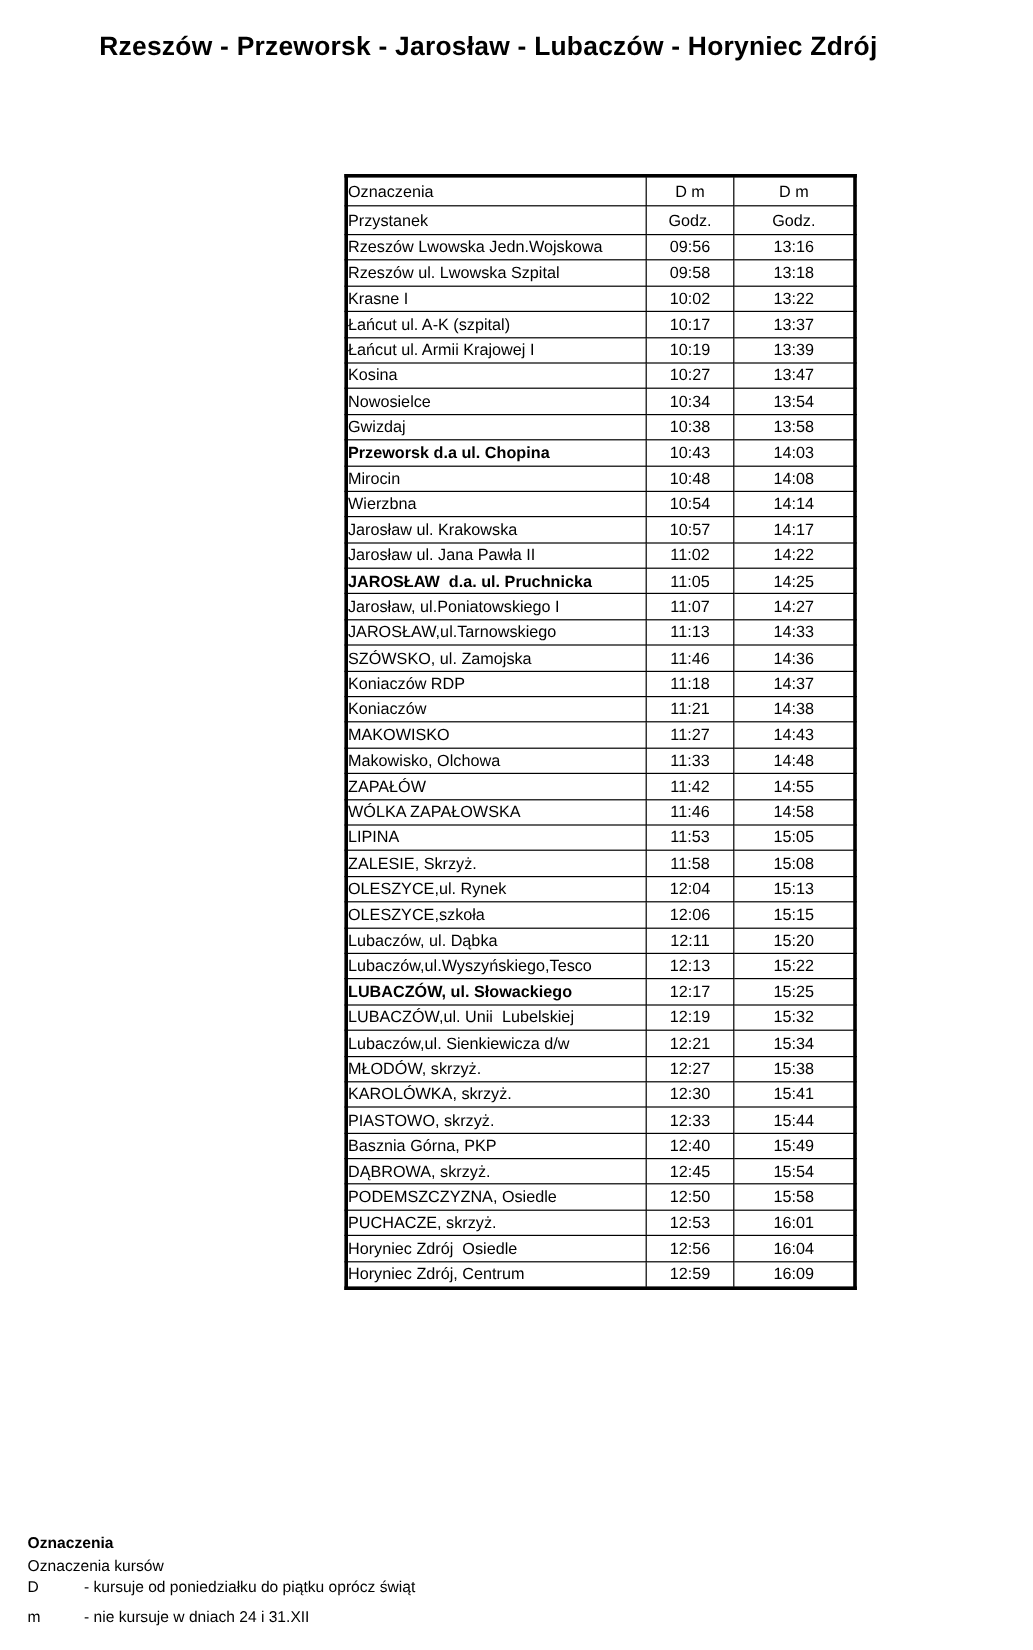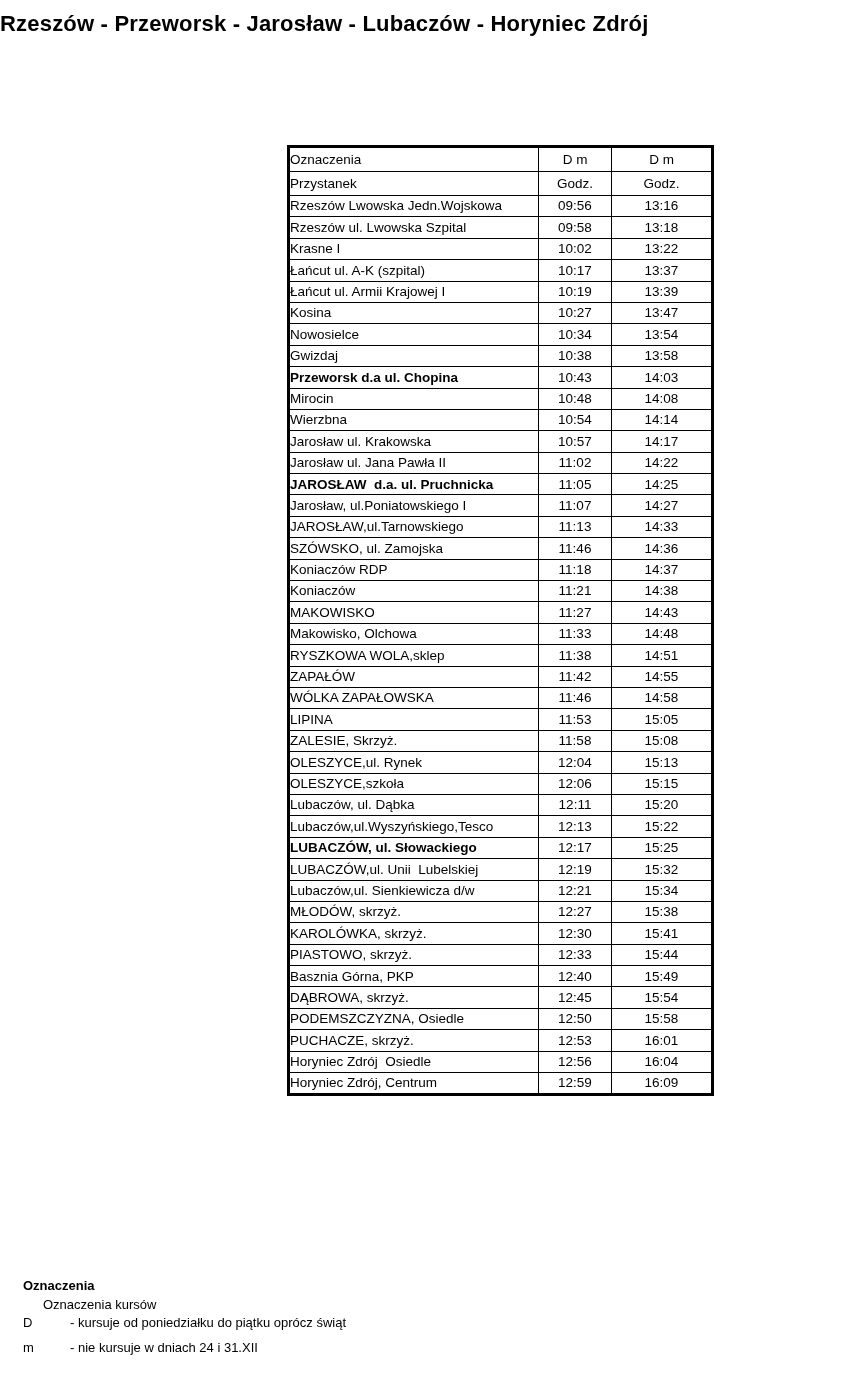--- a/index.html
+++ b/index.html
@@ -11,24 +11,24 @@
   }
   .page {
     position: relative;
     width: 861px;
     height: 1375px;
     background: #ffffff;
     overflow: hidden;
   }
   .page-title {
     position: absolute;
-    top: 11px;
+    top: 26px;
     left: 0;
     width: 814px;
-    text-align: left;
+    text-align: center;
     font-size: 22px;
     font-weight: bold;
     letter-spacing: 0.2px;
     white-space: pre;
   }
   table.timetable {
     position: absolute;
     left: 287px;
     top: 145px;
     width: 424px;
@@ -73,21 +73,20 @@
     left: 23px;
     top: 1278px;
     font-size: 13px;
     line-height: 16px;
   }
   .legend-heading {
     font-weight: bold;
   }
   .legend-subheading {
     margin-top: 3px;
-    margin-left: 20px;
   }
   .legend-item {
     display: flex;
     margin-top: 2px;
   }
   .legend-item + .legend-item {
     margin-top: 9px;
   }
   .legend-symbol {
     width: 47px;
@@ -244,25 +243,20 @@
       <td class="cell-time">11:27</td>
       <td class="cell-time">14:43</td>
     </tr>
 
     <tr>
       <td class="cell-stop">Makowisko, Olchowa</td>
       <td class="cell-time">11:33</td>
       <td class="cell-time">14:48</td>
     </tr>
 
-    <tr>
-      <td class="cell-stop">RYSZKOWA WOLA,sklep</td>
-      <td class="cell-time">11:38</td>
-      <td class="cell-time">14:51</td>
-    </tr>
 
     <tr>
       <td class="cell-stop">ZAPAŁÓW</td>
       <td class="cell-time">11:42</td>
       <td class="cell-time">14:55</td>
     </tr>
 
     <tr>
       <td class="cell-stop">WÓLKA ZAPAŁOWSKA</td>
       <td class="cell-time">11:46</td>

